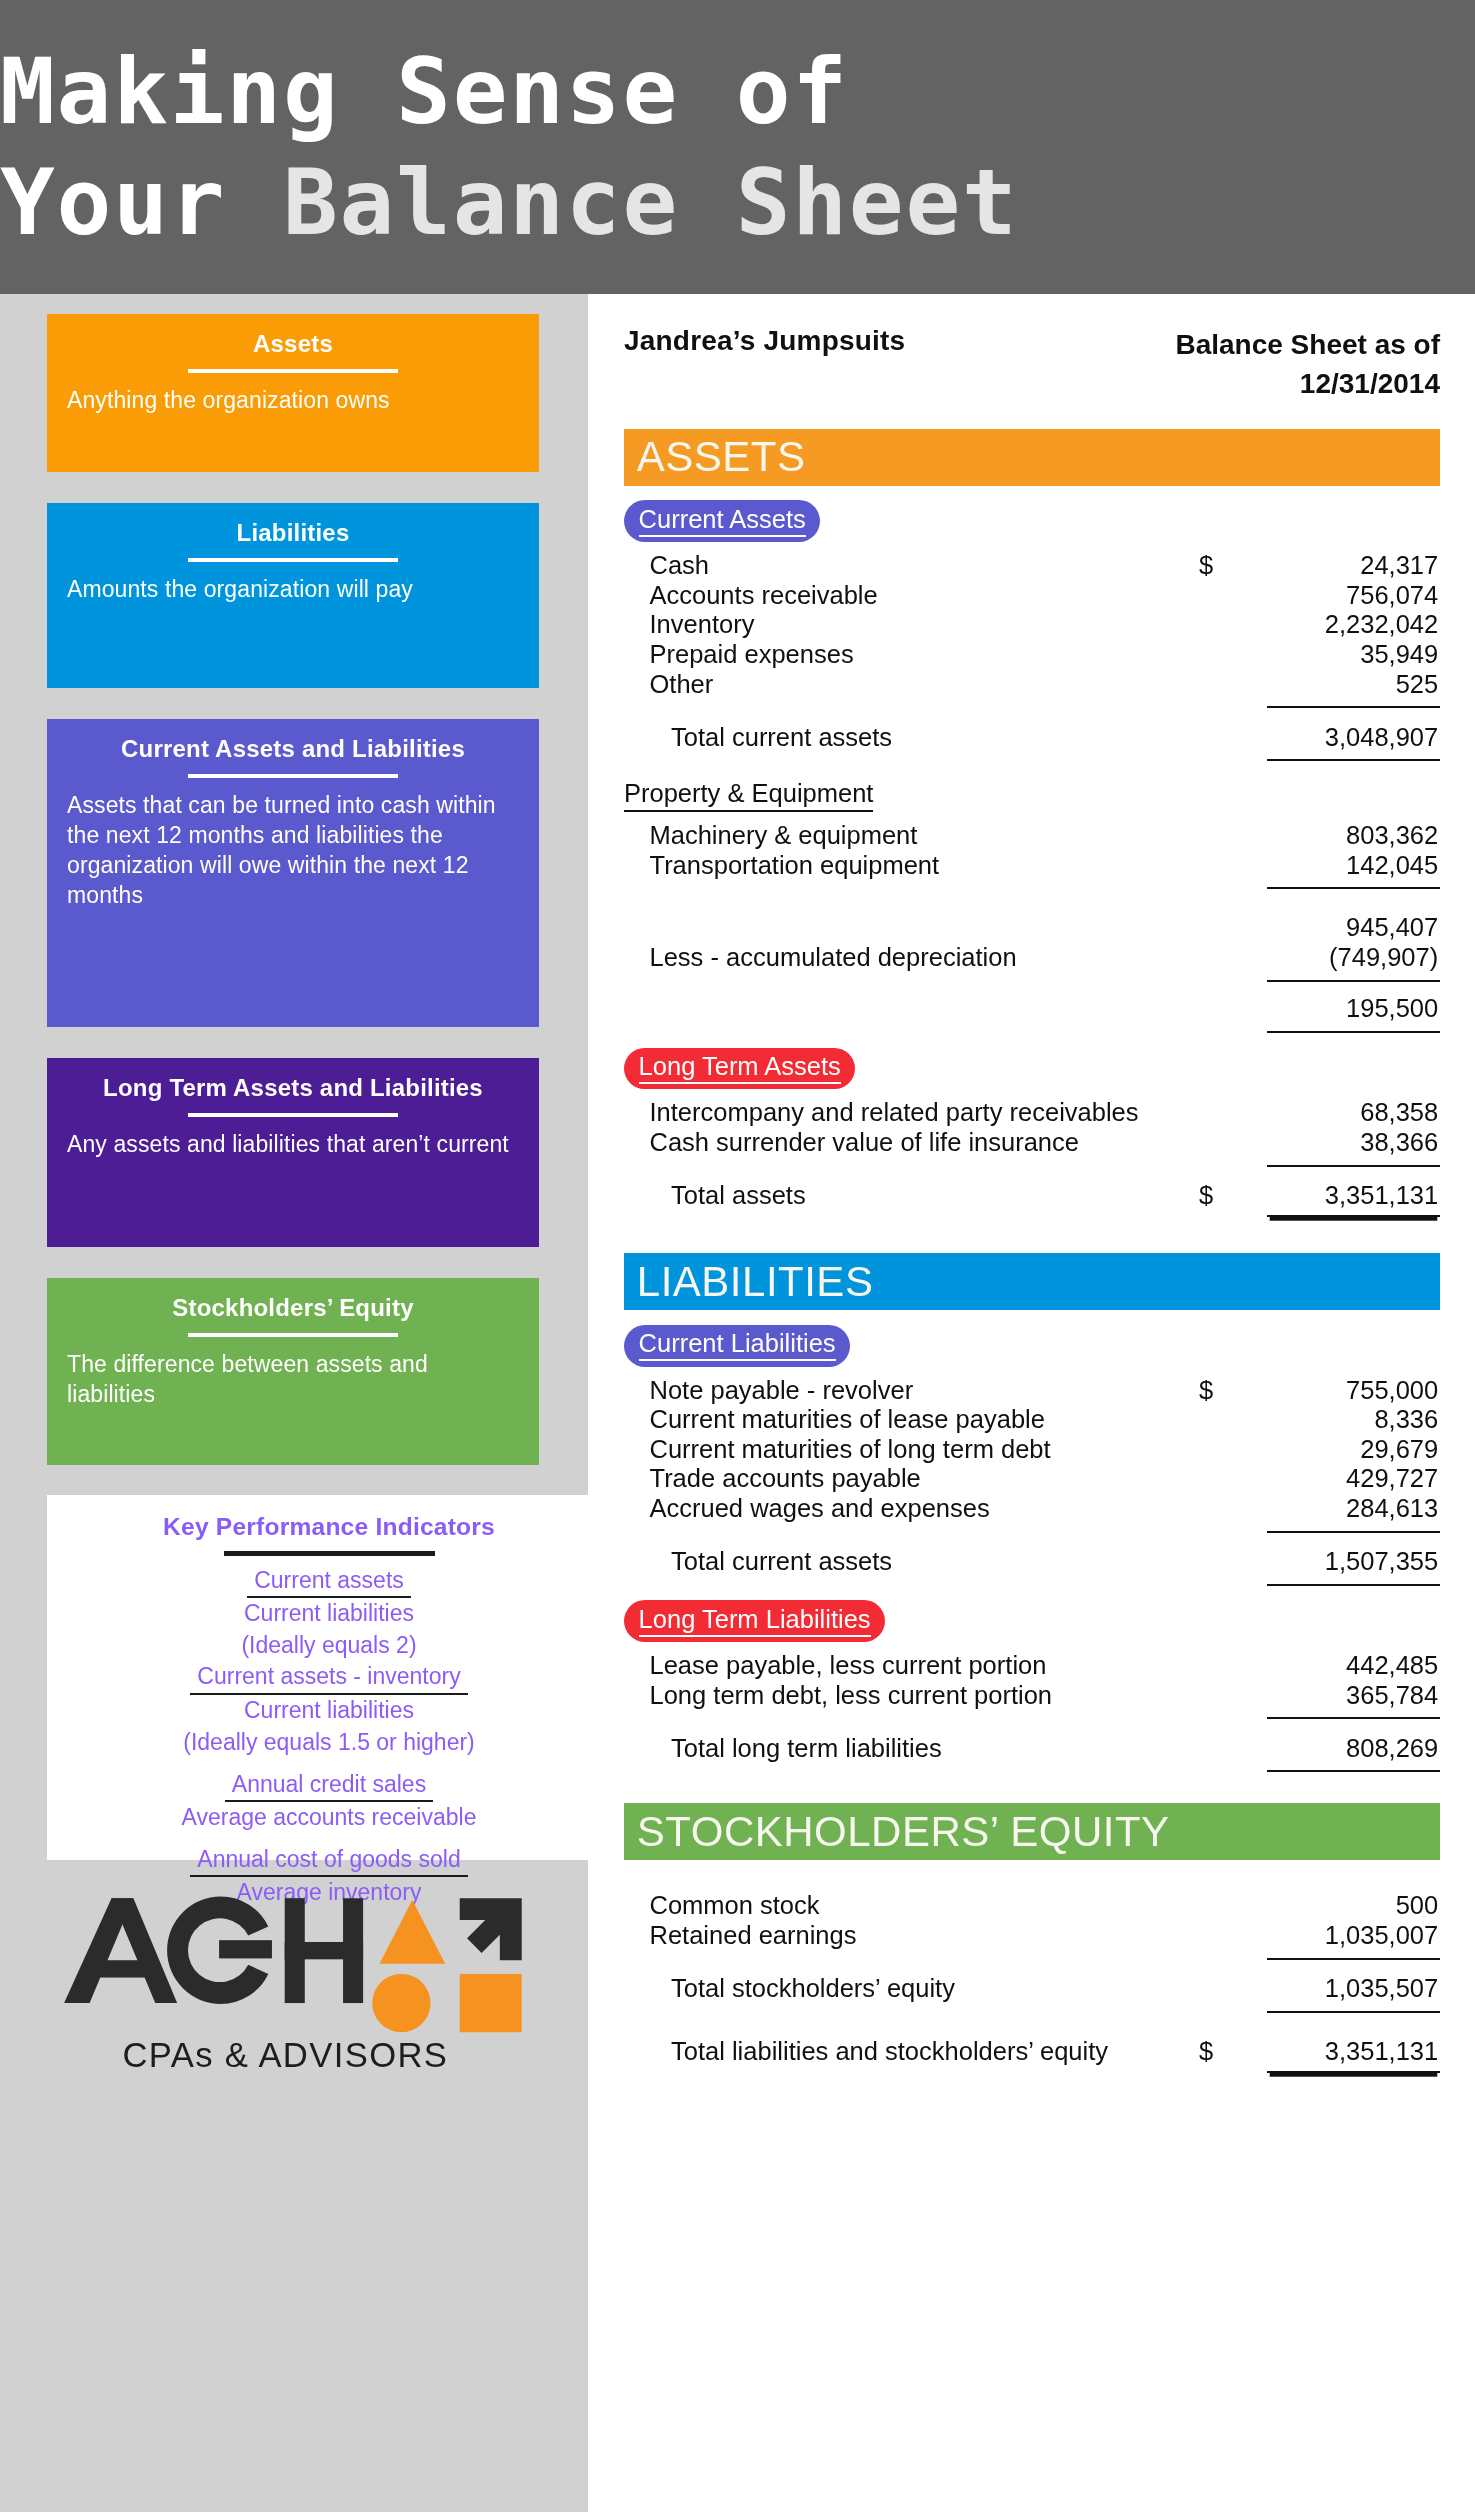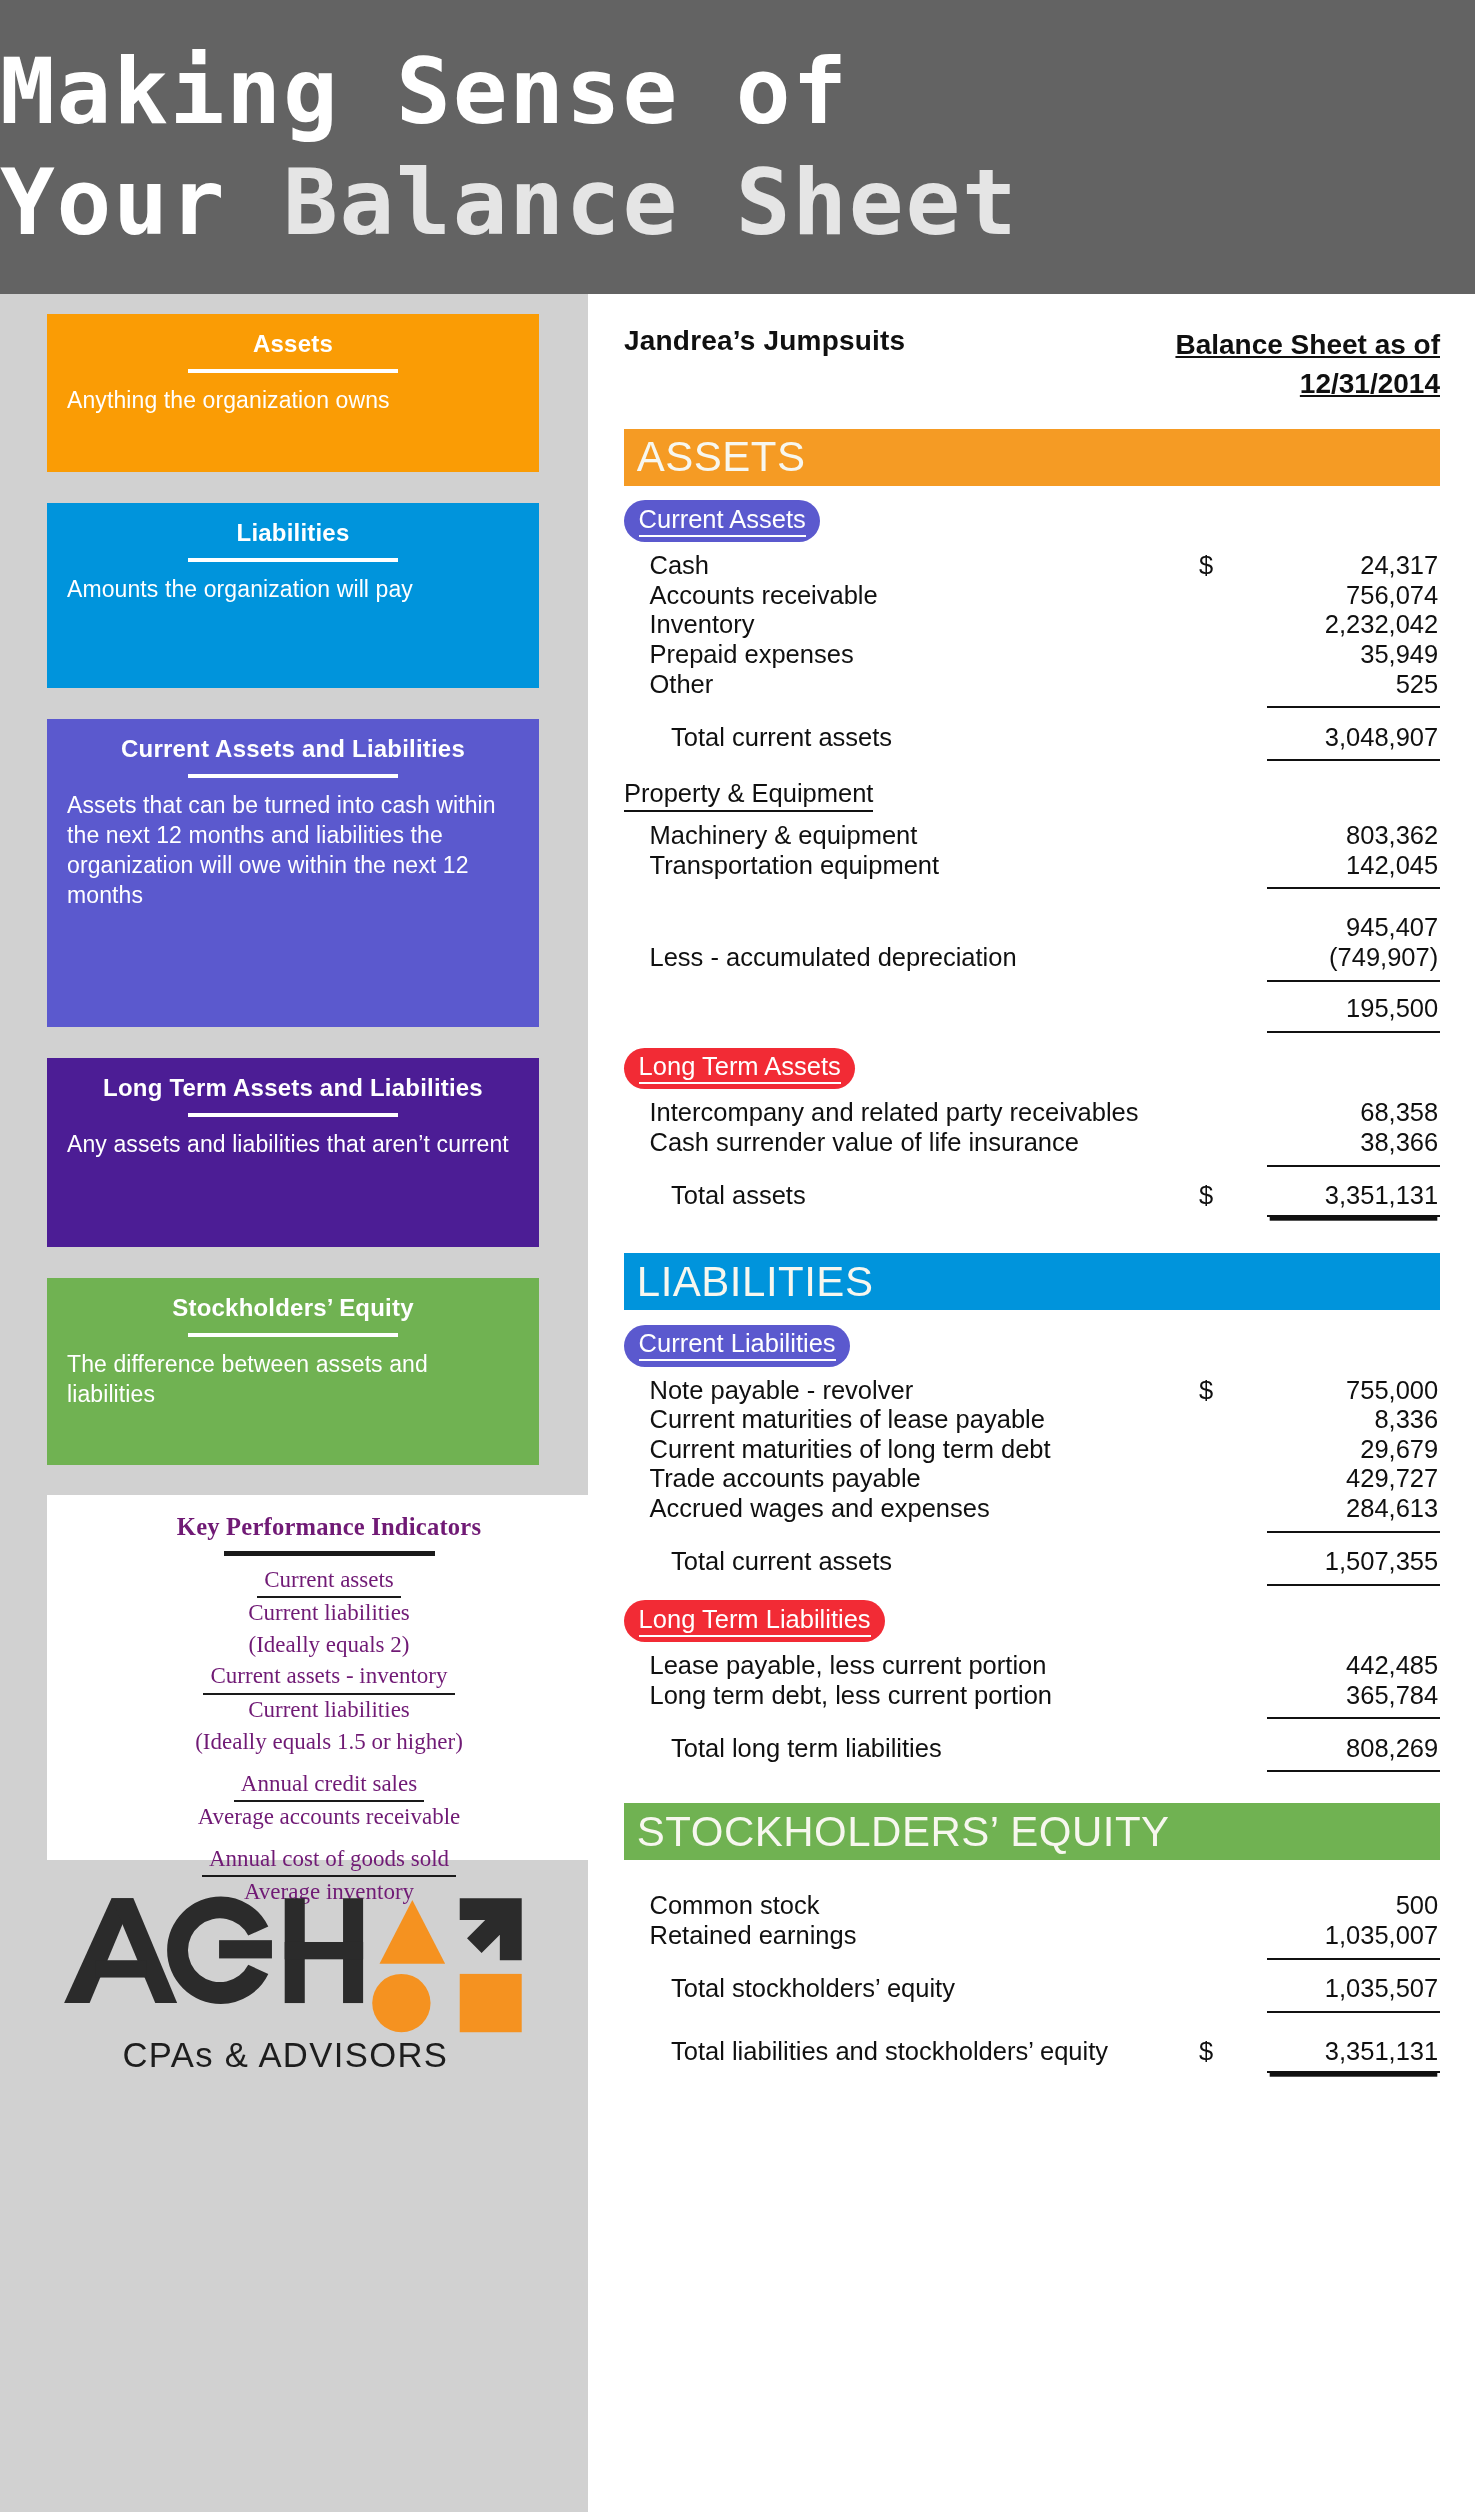--- a/index.html
+++ b/index.html
@@ -59,22 +59,21 @@
   .card-liabilities  { top:209px;  height:185px; background:#0094dc; }
   .card-current      { top:425px;  height:308px; background:#5b59ce; }
   .card-longterm     { top:764px;  height:189px; background:#4c1d95; }
   .card-equity       { top:984px; height:187px; background:#70b252; }
 
   
   .kpi {
     position:absolute; left:47px; top:1201px; width:564px; height:365px;
     background:#ffffff;
     padding:18px 16.4px 12.8px 16.4px;
-    color:#701a75;
-    font-family:Liberation Serif, serif;
+    color:#8b5cf6;
   }
   .kpi-title {
     text-align:center; font-weight:bold; font-size:24.6px; letter-spacing:0.2px;
   }
   .kpi-rule { width:211px; height:4.6px; background:#1a1a1a; margin:10px auto 9px auto; }
   .kpi-frac { width:100%; text-align:center; }
   .kpi-num {
     display:inline-block;
     font-size:23px; line-height:1.32;
     border-bottom:2.7px solid #1a1a1a;
@@ -93,21 +92,21 @@
     position:absolute; left:588px; top:294px; width:888px; height:2219px;
     background:#ffffff;
     padding:0 36px;
     color:#101010;
   }
   .sheet-head {
     display:flex; justify-content:space-between; align-items:flex-start;
     padding-top:31px;
   }
   .company { font-size:28px; font-weight:bold; letter-spacing:0.2px; }
-  .bs-as-of { font-size:28px; font-weight:bold; text-align:right; line-height:1.40;text-decoration:underline; }
+  .bs-as-of { font-size:28px; font-weight:bold; text-align:right; line-height:1.40; }
 
   .band {
     margin-top:25.5px;
     height:57px;
     display:flex; align-items:center;
     padding-left:12.8px;
     font-size:42px;
     letter-spacing:0.5px;
     color:#f7f7ef;
   }

